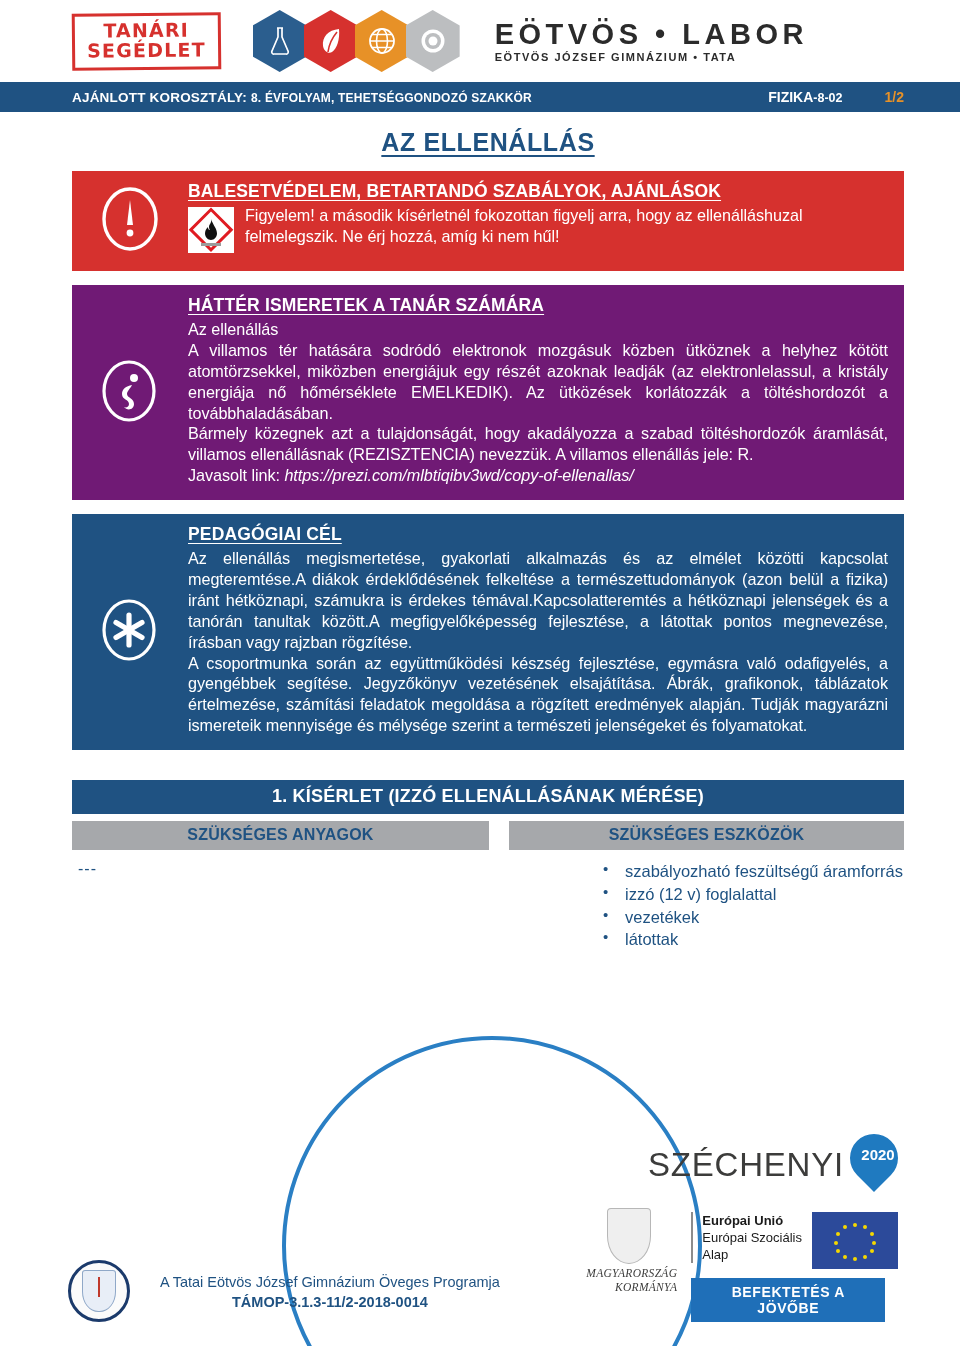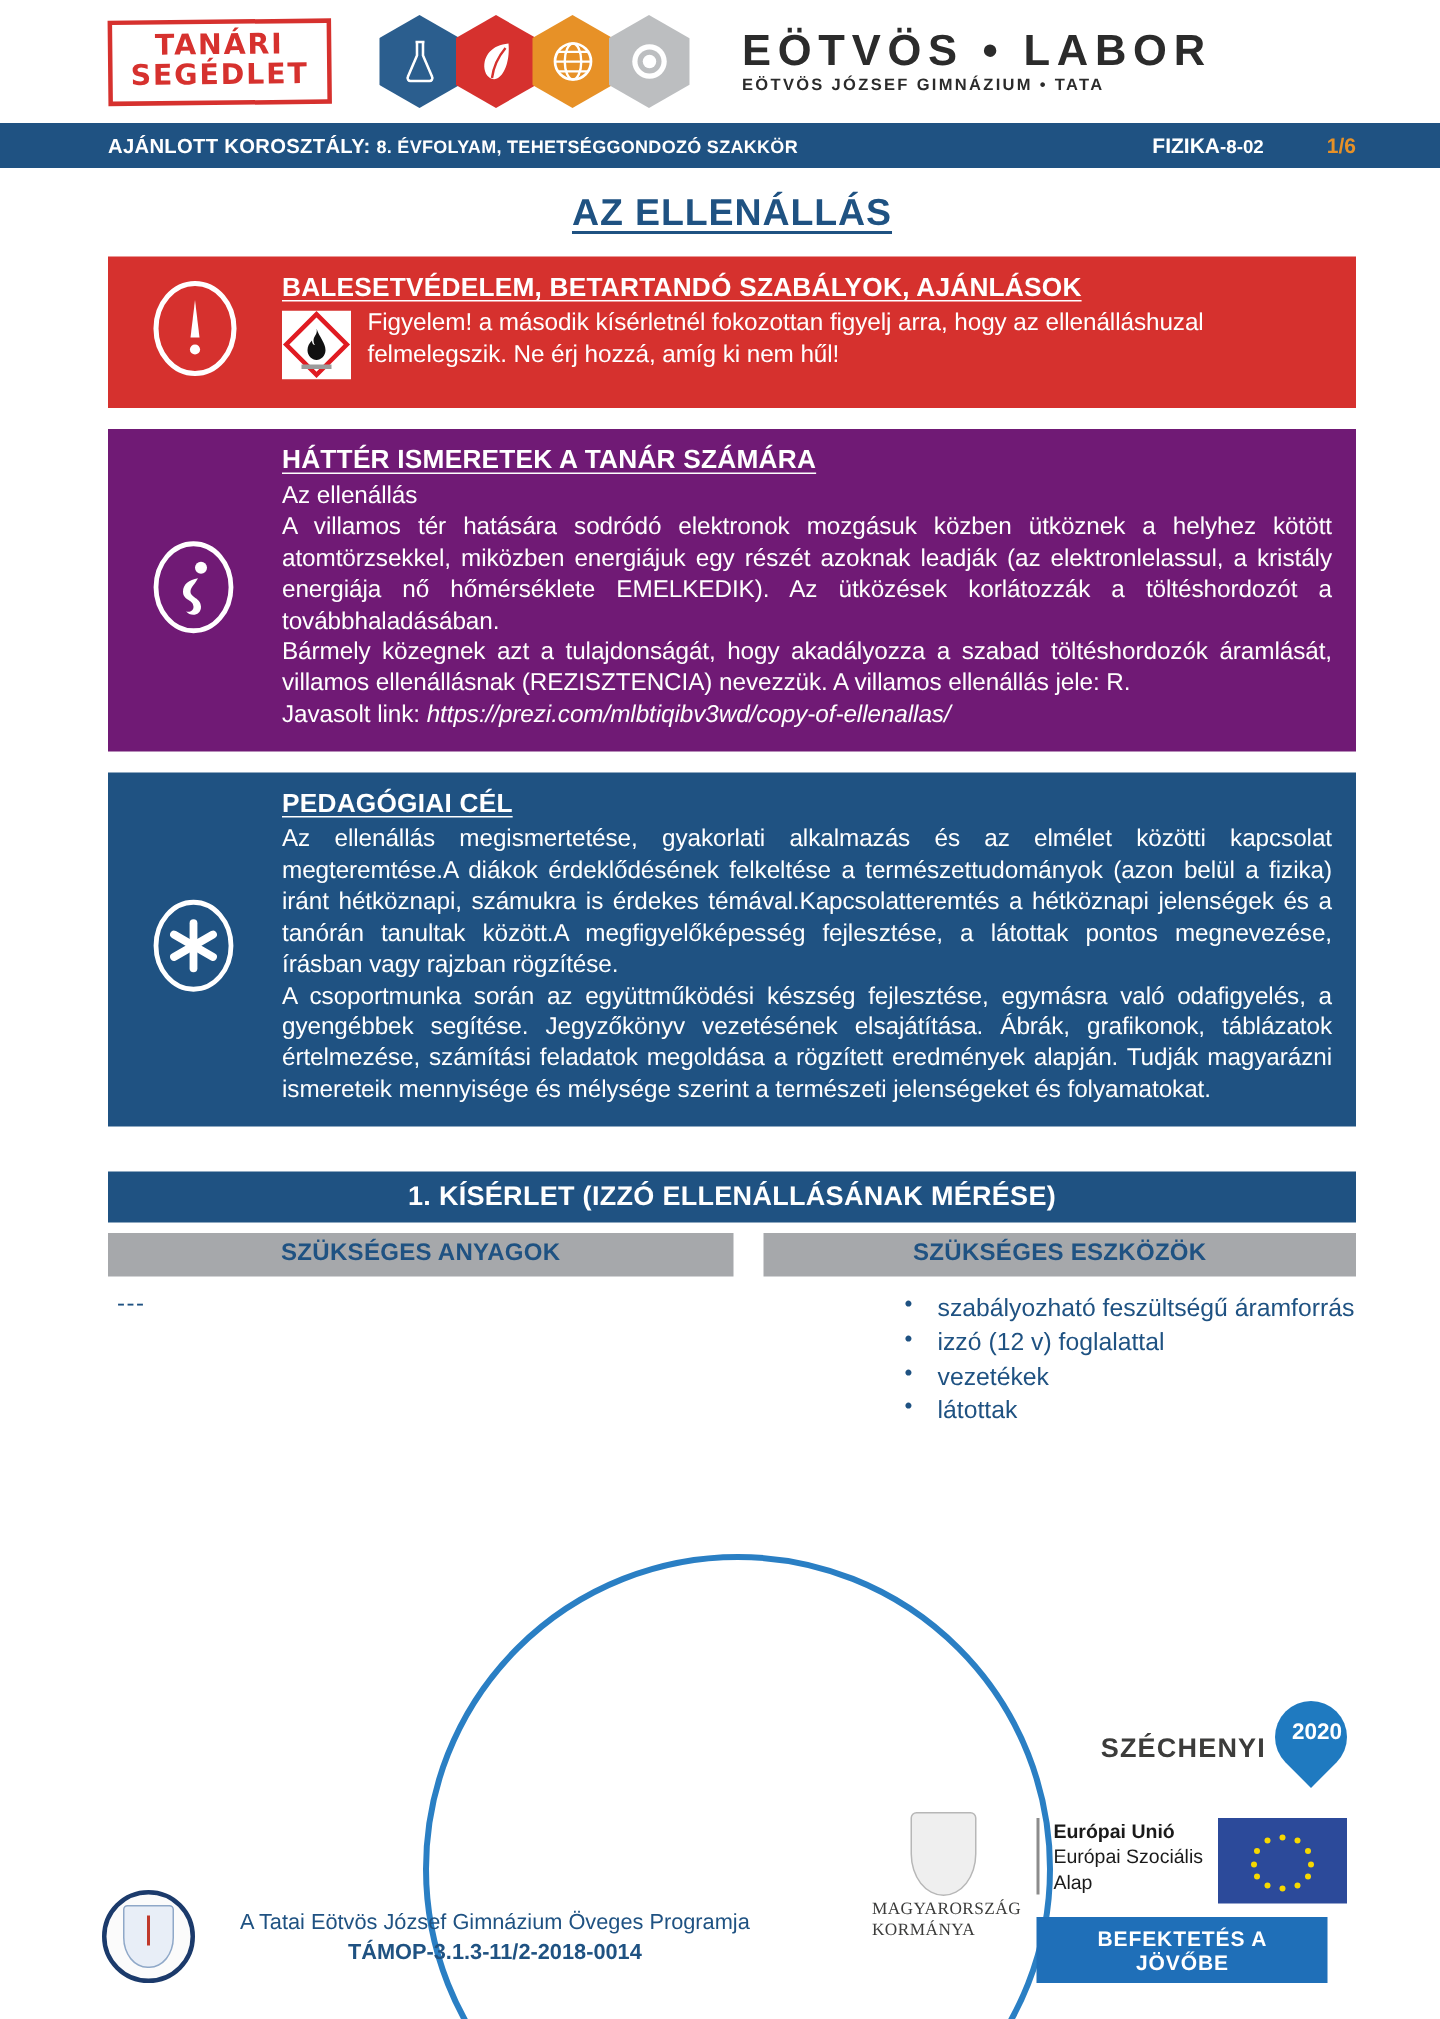--- a/index.html
+++ b/index.html
@@ -202,21 +202,21 @@
 
   .szechenyi {
     position: absolute;
     right: 62px;
     top: 18px;
     display: flex;
     align-items: center;
     gap: 6px;
   }
   .szechenyi .sz-text {
-    font-size: 18px; font-weight: bold; color: #3c3c3b;
+    font-size: 33px; font-weight: normal; color: #3c3c3b;
     letter-spacing: 0.8px;
   }
   .pin {
     position: relative; width: 48px; height: 62px;
   }
   .pin .drop {
     width: 48px; height: 48px; background: #1f7ac0;
     border-radius: 50% 50% 50% 0;
     transform: rotate(-45deg);
     position: absolute; top: 0; left: 0;
@@ -229,21 +229,21 @@
   }
 
   .eu-block {
     position: absolute;
     right: 62px;
     top: 92px;
     display: flex;
     align-items: flex-start;
     gap: 14px;
   }
-  .coa { text-align: left; width: 96px; }
+  .coa { text-align: right; width: 96px; font-style: italic; }
   .coa-shield {
     width: 44px; height: 56px; margin: 0 auto 2px;
     background: #efefef;
     border: 1px solid #b7b7b7;
     border-radius: 4px 4px 50% 50%;
   }
   .coa .cname {
     font-size: 11.5px; color: #3c3c3b; line-height: 1.25;
     font-family: "Liberation Serif", serif; letter-spacing: 0.3px;
   }
@@ -359,21 +359,21 @@
   <div class="brand">
     <div class="b1">EÖTVÖS • LABOR</div>
     <div class="b2">EÖTVÖS JÓZSEF GIMNÁZIUM • TATA</div>
   </div>
 </div>
 
 <div class="top-strip">
   <div class="age"><span>AJÁNLOTT KOROSZTÁLY: </span><small>8. ÉVFOLYAM, TEHETSÉGGONDOZÓ SZAKKÖR</small></div>
   <div class="spacer"></div>
   <div class="code"><span>FIZIKA</span><small>-8-02</small></div>
-  <div class="pageno">1/6</div>
+  <div class="pageno">1/2</div>
 </div>
 
 <div class="page">
 
   <div class="main-title">AZ ELLENÁLLÁS</div>
 
   <div class="panel red">
     <div class="badge">
       <svg width="60" height="68" viewBox="0 0 60 68">
         <ellipse cx="30" cy="34" rx="26" ry="30" fill="none" stroke="#fff" stroke-width="3.4"></ellipse>

